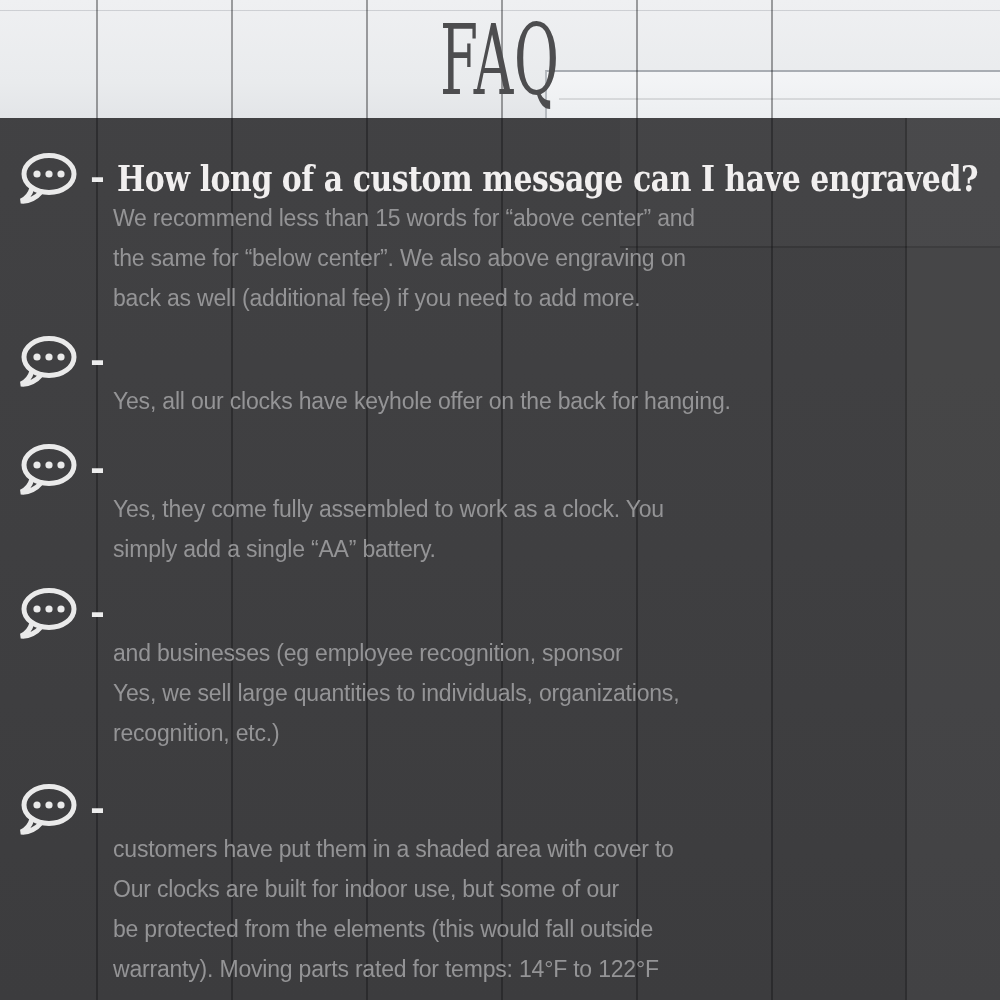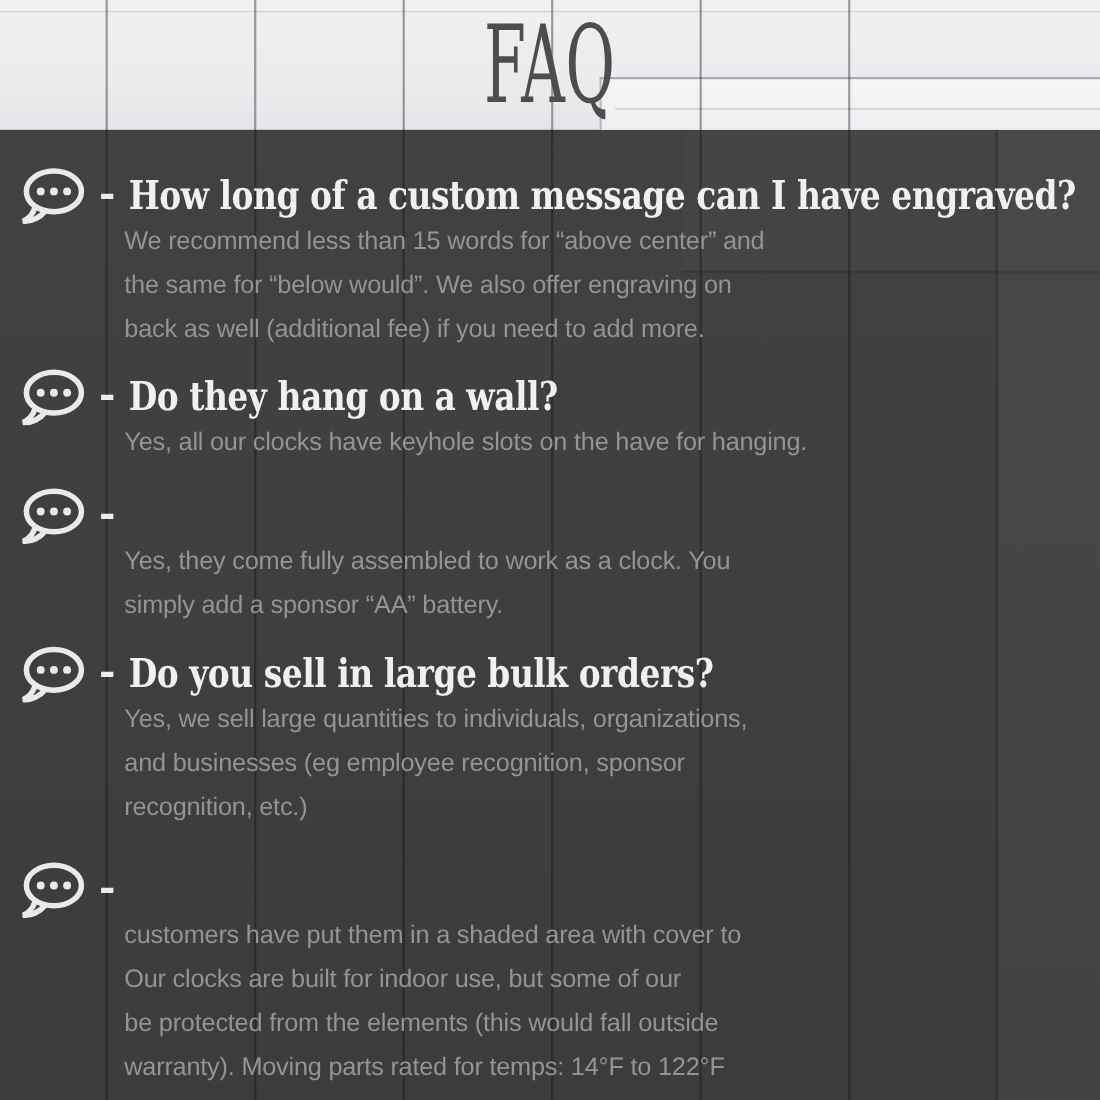--- a/index.html
+++ b/index.html
@@ -94,74 +94,72 @@
         <circle cx="19" cy="22" r="3.6" fill="#eaeaea"></circle>
           <circle cx="31" cy="22" r="3.6" fill="#eaeaea"></circle>
           <circle cx="43" cy="22" r="3.6" fill="#eaeaea"></circle>
         <path d="M14 36 C 12 43, 8 47, 3 49 C 11 50, 19 45, 23 40" stroke="#eaeaea" stroke-width="5" stroke-linecap="round" fill="none"></path>
       </svg>
       <span class="dash">-</span>
       <h2 class="q"><span class="q-inner">How long of a custom message can I have engraved?</span></h2>
     </div>
     <div class="a">
       <div class="a-line">We recommend less than 15 words for “above center” and</div>
-      <div class="a-line">the same for “below would”. We also offer engraving on</div>
+      <div class="a-line">the same for “below center”. We also above engraving on</div>
       <div class="a-line">back as well (additional fee) if you need to add more.</div>
     </div>
   </section>
 
   <section class="qa" style="top:334px">
     <div class="q-row">
       <svg class="bubble" viewBox="0 0 60 52">
         <ellipse cx="31" cy="22" rx="25" ry="18.5" stroke="#eaeaea" stroke-width="5" fill="none"></ellipse>
         <circle cx="19" cy="22" r="3.6" fill="#eaeaea"></circle>
           <circle cx="31" cy="22" r="3.6" fill="#eaeaea"></circle>
           <circle cx="43" cy="22" r="3.6" fill="#eaeaea"></circle>
         <path d="M14 36 C 12 43, 8 47, 3 49 C 11 50, 19 45, 23 40" stroke="#eaeaea" stroke-width="5" stroke-linecap="round" fill="none"></path>
       </svg>
       <span class="dash">-</span>
-      <h2 class="q"><span class="q-inner">Do they hang on a wall?</span></h2>
     </div>
     <div class="a">
-      <div class="a-line">Yes, all our clocks have keyhole slots on the have for hanging.</div>
+      <div class="a-line">Yes, all our clocks have keyhole offer on the back for hanging.</div>
     </div>
   </section>
 
   <section class="qa" style="top:442px">
     <div class="q-row">
       <svg class="bubble" viewBox="0 0 60 52">
         <ellipse cx="31" cy="22" rx="25" ry="18.5" stroke="#eaeaea" stroke-width="5" fill="none"></ellipse>
         <circle cx="19" cy="22" r="3.6" fill="#eaeaea"></circle>
           <circle cx="31" cy="22" r="3.6" fill="#eaeaea"></circle>
           <circle cx="43" cy="22" r="3.6" fill="#eaeaea"></circle>
         <path d="M14 36 C 12 43, 8 47, 3 49 C 11 50, 19 45, 23 40" stroke="#eaeaea" stroke-width="5" stroke-linecap="round" fill="none"></path>
       </svg>
       <span class="dash">-</span>
     </div>
     <div class="a">
       <div class="a-line">Yes, they come fully assembled to work as a clock. You</div>
-      <div class="a-line">simply add a sponsor “AA” battery.</div>
+      <div class="a-line">simply add a single “AA” battery.</div>
     </div>
   </section>
 
   <section class="qa" style="top:586px">
     <div class="q-row">
       <svg class="bubble" viewBox="0 0 60 52">
         <ellipse cx="31" cy="22" rx="25" ry="18.5" stroke="#eaeaea" stroke-width="5" fill="none"></ellipse>
         <circle cx="19" cy="22" r="3.6" fill="#eaeaea"></circle>
           <circle cx="31" cy="22" r="3.6" fill="#eaeaea"></circle>
           <circle cx="43" cy="22" r="3.6" fill="#eaeaea"></circle>
         <path d="M14 36 C 12 43, 8 47, 3 49 C 11 50, 19 45, 23 40" stroke="#eaeaea" stroke-width="5" stroke-linecap="round" fill="none"></path>
       </svg>
       <span class="dash">-</span>
-      <h2 class="q"><span class="q-inner">Do you sell in large bulk orders?</span></h2>
     </div>
     <div class="a">
+      <div class="a-line">and businesses (eg employee recognition, sponsor</div>
       <div class="a-line">Yes, we sell large quantities to individuals, organizations,</div>
-      <div class="a-line">and businesses (eg employee recognition, sponsor</div>
       <div class="a-line">recognition, etc.)</div>
     </div>
   </section>
 
   <section class="qa" style="top:782px">
     <div class="q-row">
       <svg class="bubble" viewBox="0 0 60 52">
         <ellipse cx="31" cy="22" rx="25" ry="18.5" stroke="#eaeaea" stroke-width="5" fill="none"></ellipse>
         <circle cx="19" cy="22" r="3.6" fill="#eaeaea"></circle>
           <circle cx="31" cy="22" r="3.6" fill="#eaeaea"></circle>

